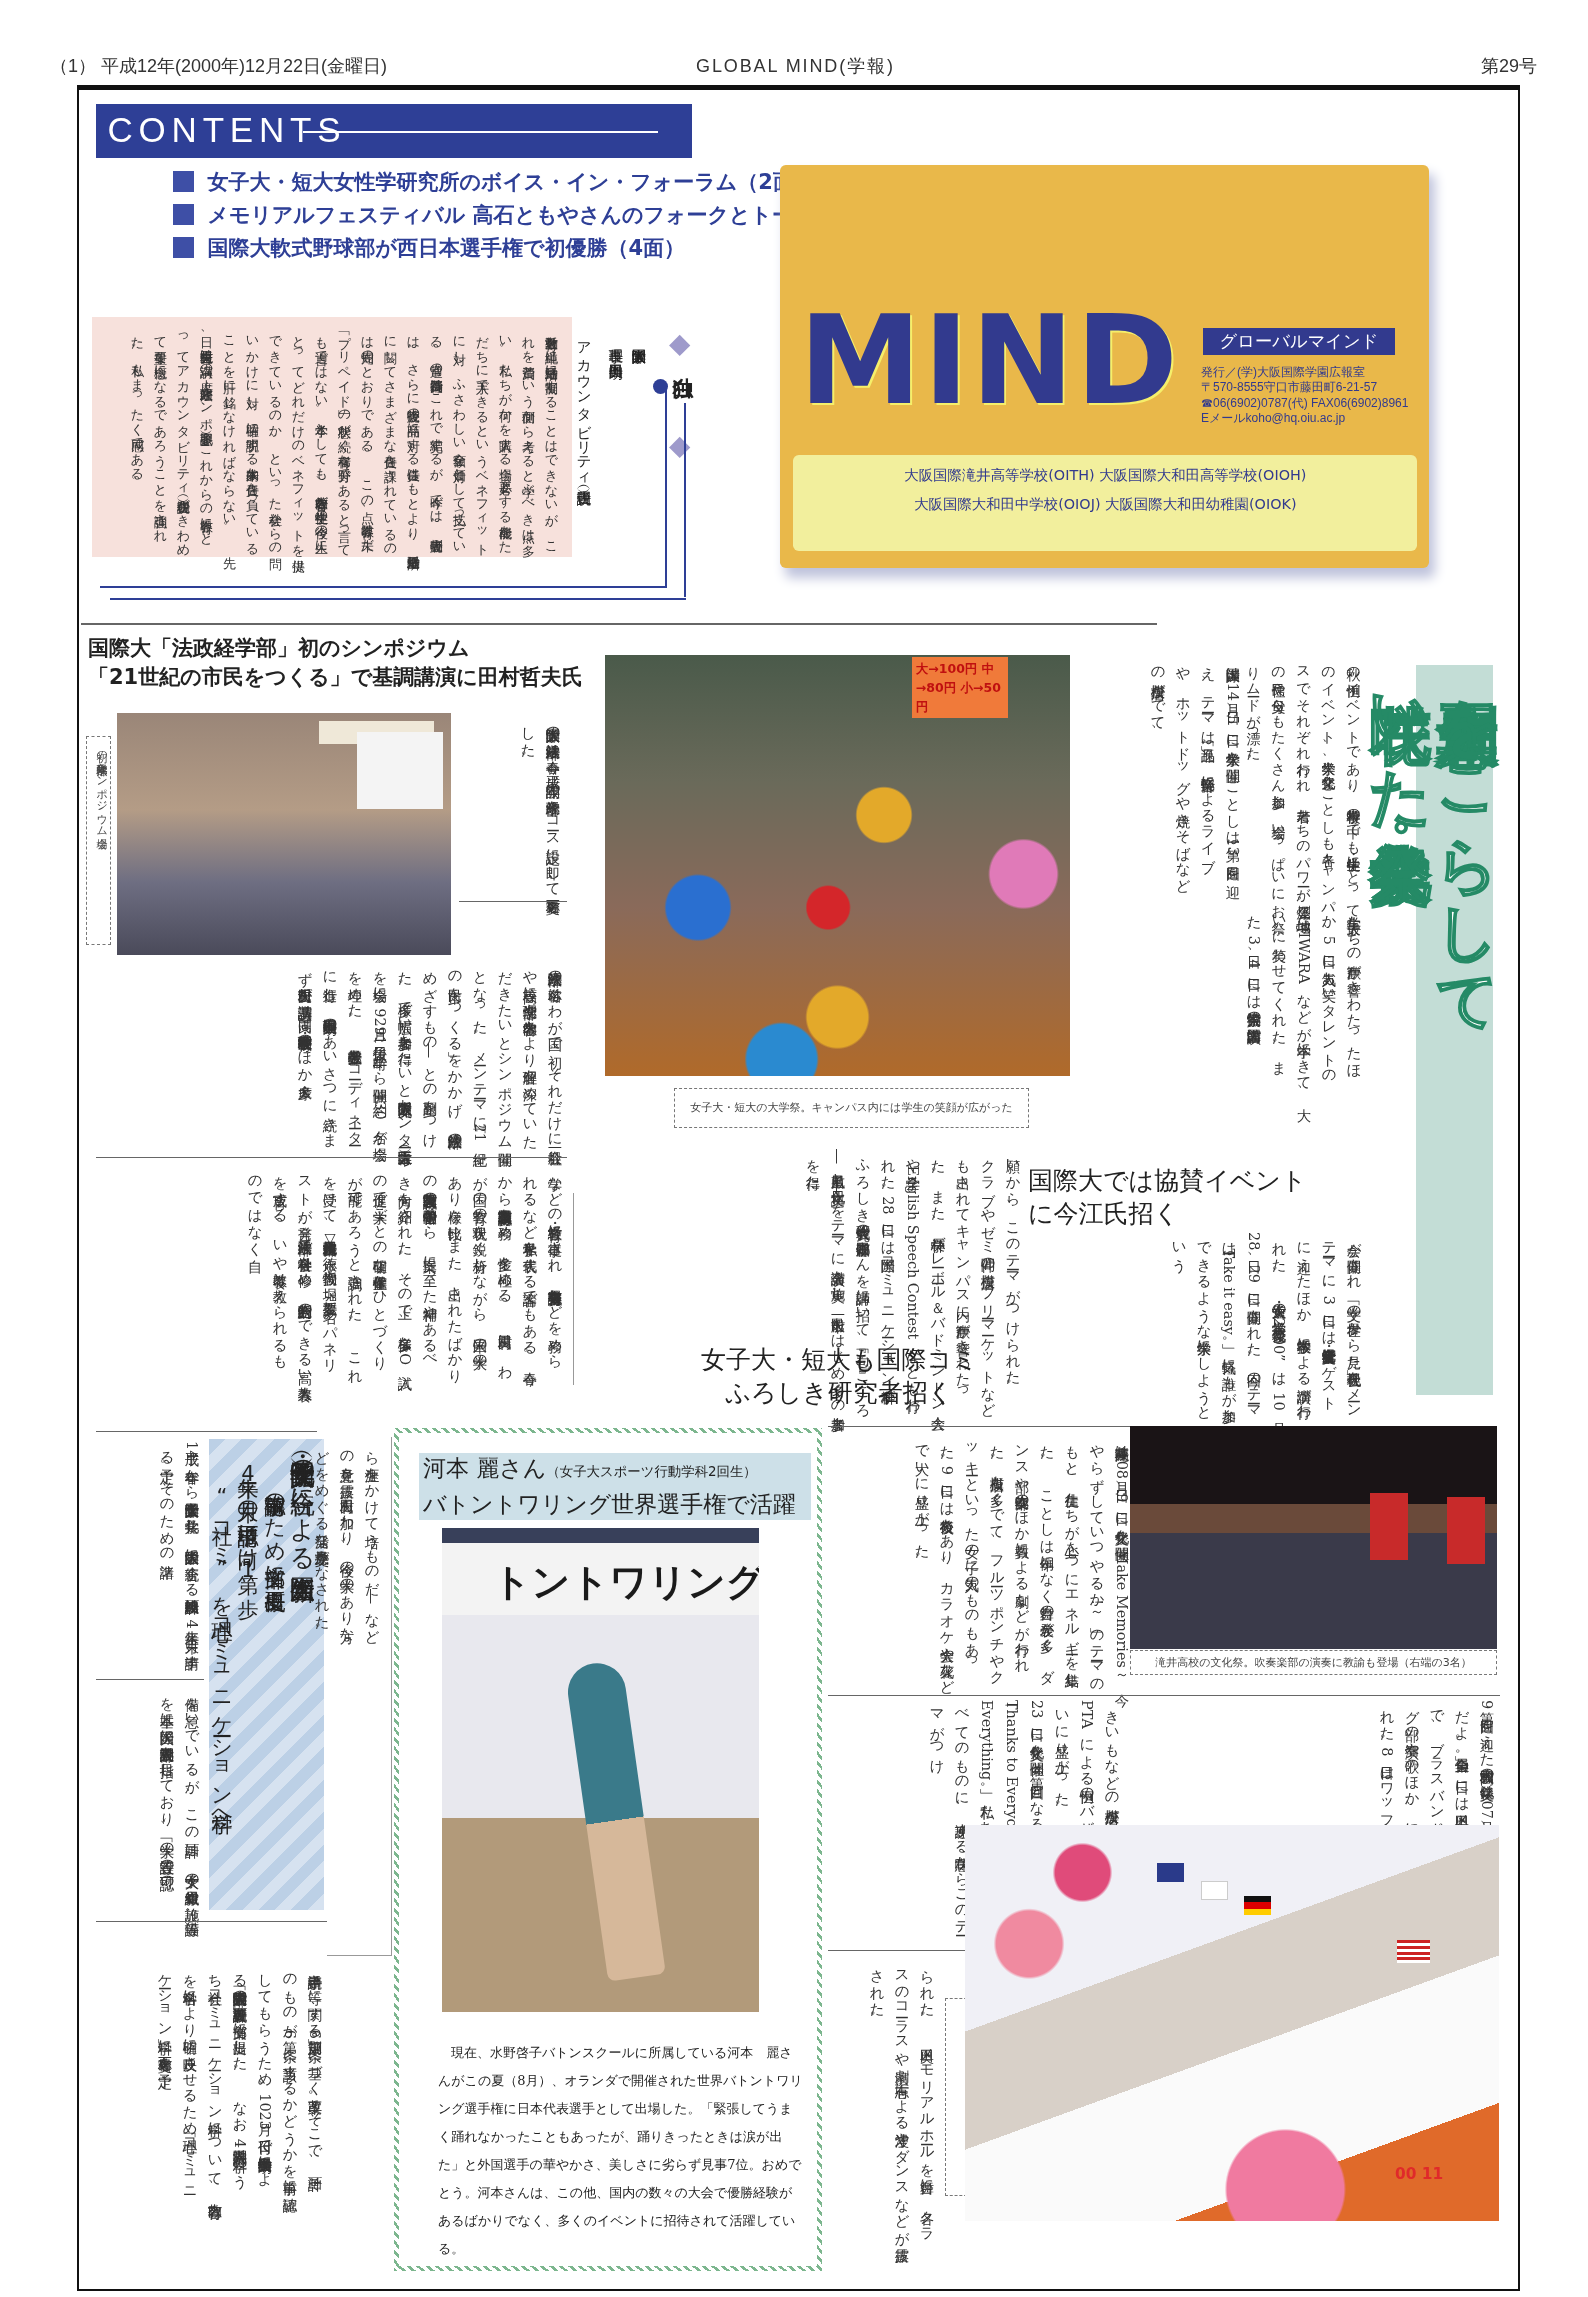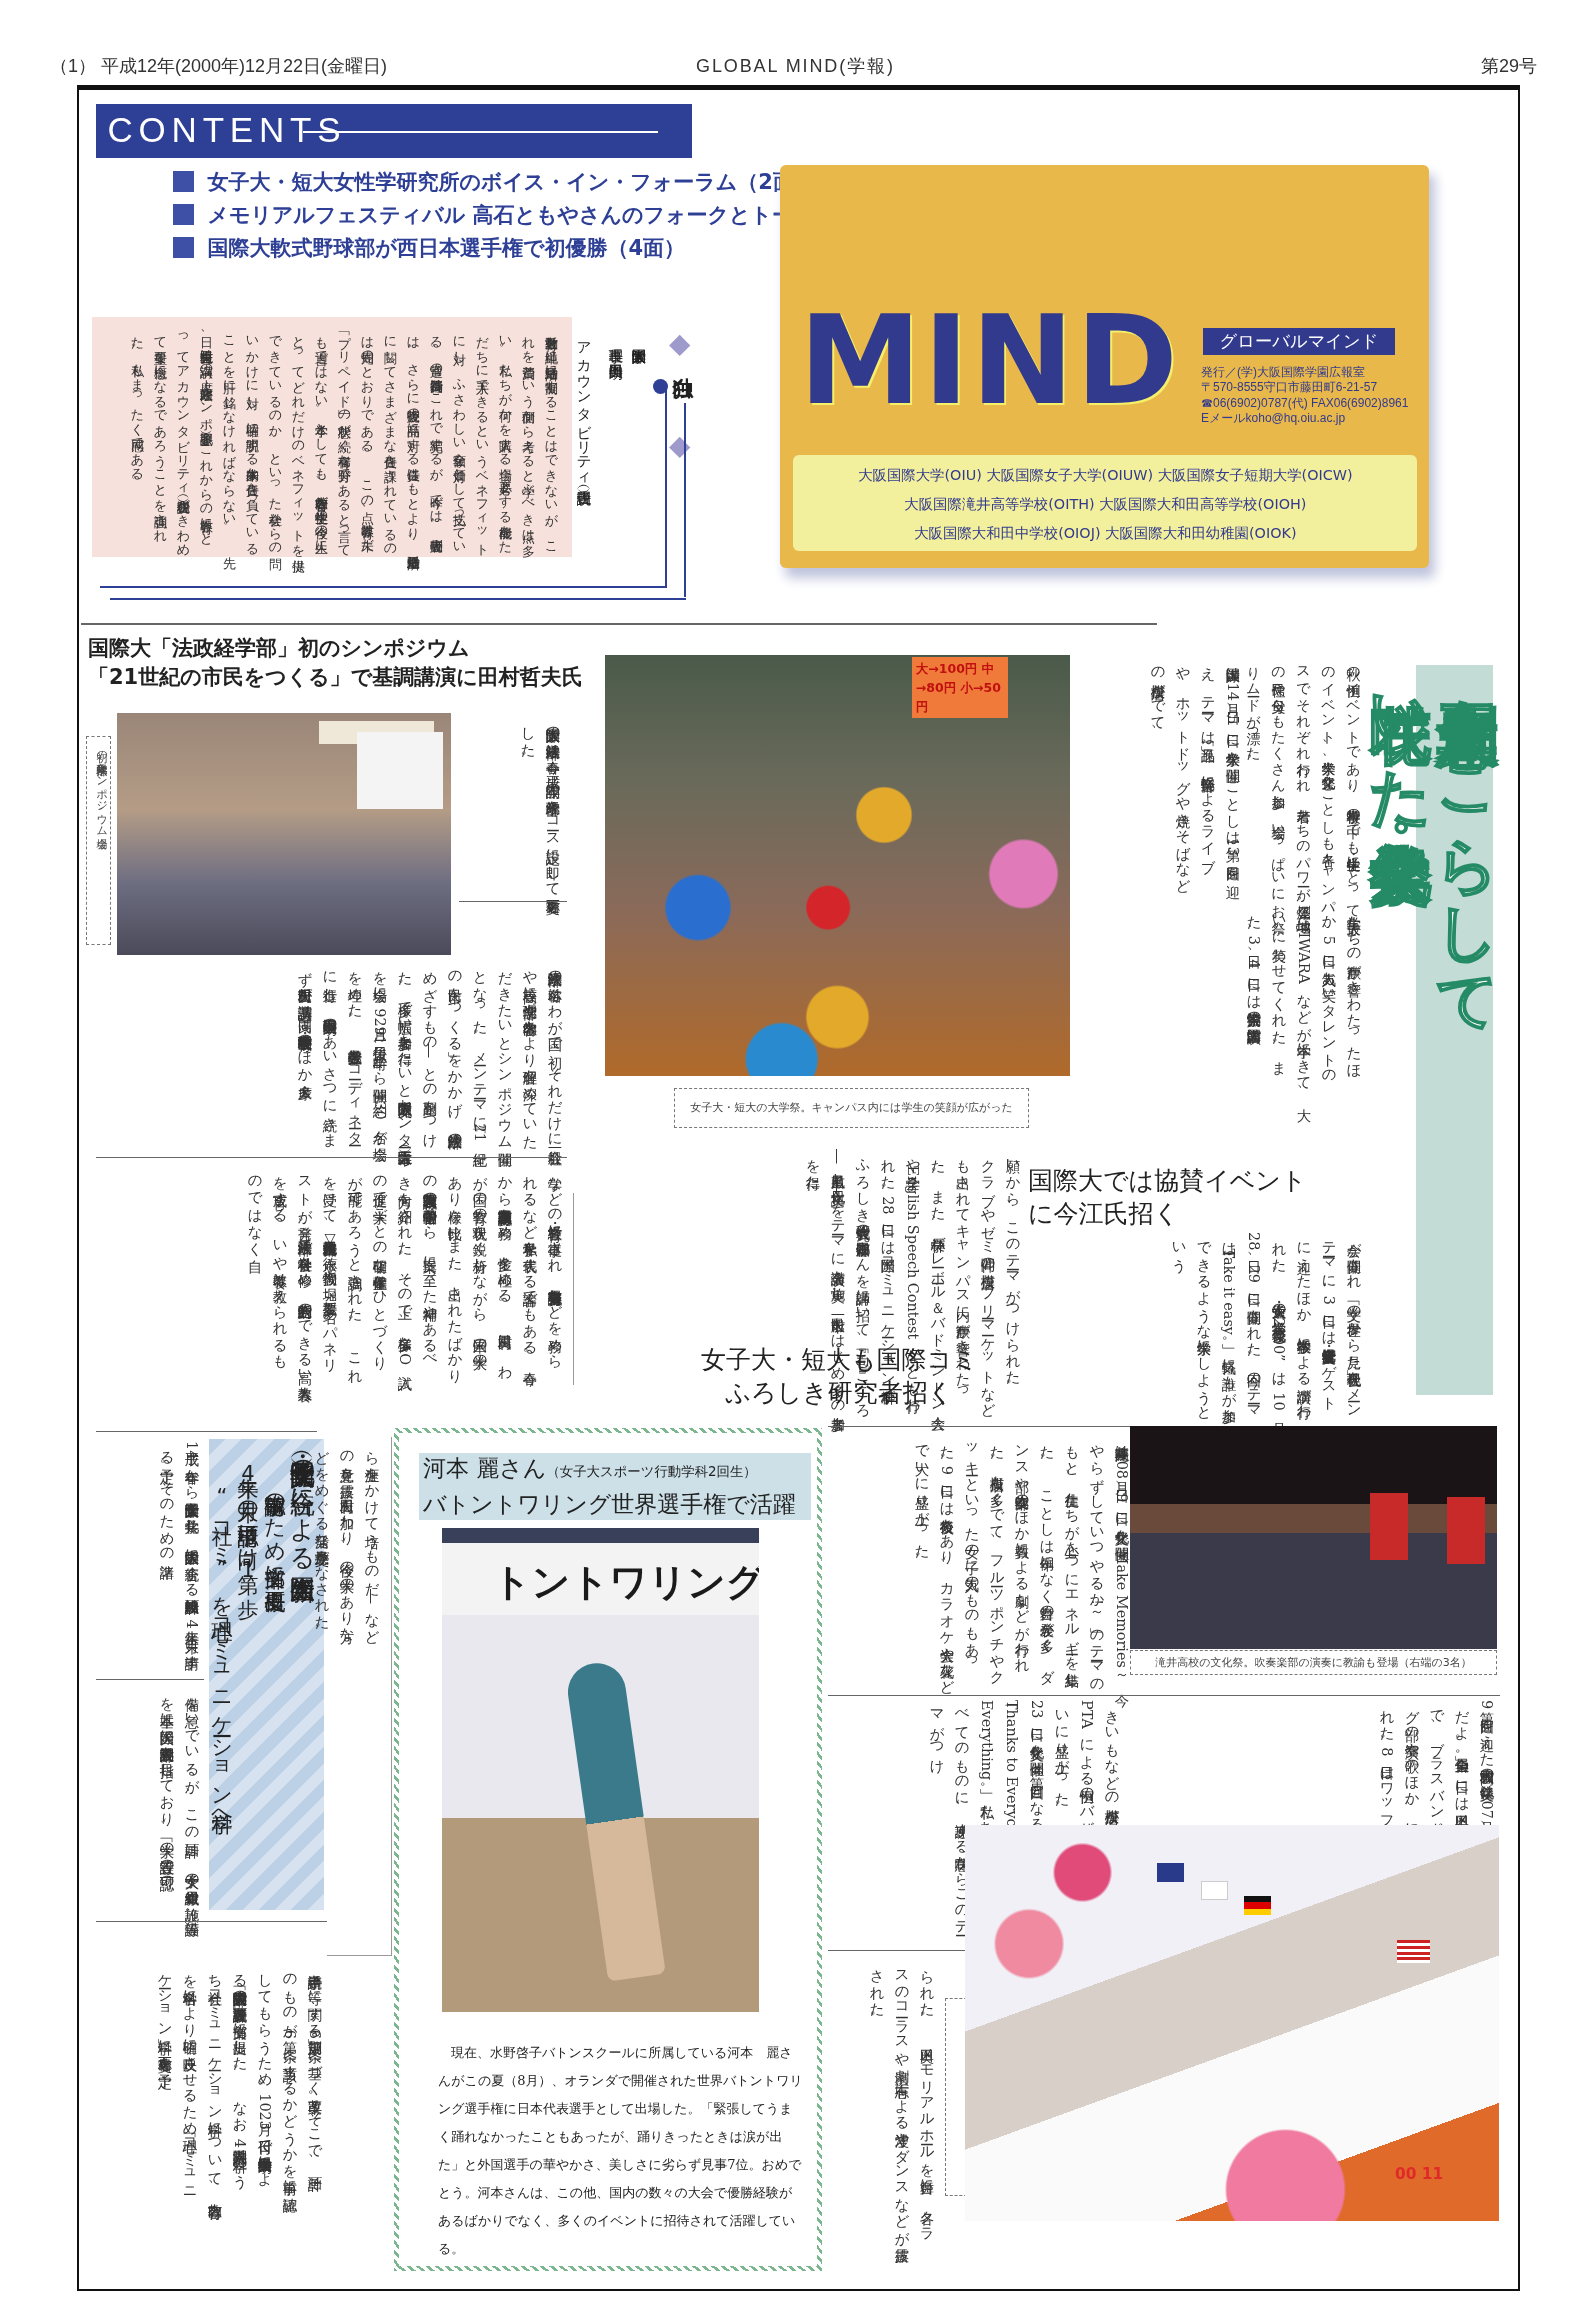--- a/index.html
+++ b/index.html
@@ -110,21 +110,20 @@
   <div class="abs logo-mind">MIND</div>
   <div class="abs logo-kana">グローバルマインド</div>
   <div class="abs logo-info">
     <div>発行／(学)大阪国際学園広報室</div>
     <div>〒570-8555守口市藤田町6-21-57</div>
     <div>☎06(6902)0787(代) FAX06(6902)8961</div>
     <div>Eメールkoho@hq.oiu.ac.jp</div>
   </div>
   <div class="abs logo-tag">GLOBAL MIND IS THE SPIRIT OF OSAKA INTERNATIONAL EDUCATIONAL INSTITUTION</div>
   <div class="abs logo-schools">
-    <div>大阪国際大学(OIU)  大阪国際女子大学(OIUW)  大阪国際女子短期大学(OICW)</div>
     <div>大阪国際滝井高等学校(OITH)   大阪国際大和田高等学校(OIOH)</div>
     <div>大阪国際大和田中学校(OIOJ)   大阪国際大和田幼稚園(OIOK)</div>
   </div>
 </div>
 
 <div class="abs sec-line" style="top:623px;left:81px;width:1076px;height:1.9px;"></div>
 
 <div class="abs hl-sym">
   <div>国際大「法政経学部」初のシンポジウム</div>
   <div>「21世紀の市民をつくる」で基調講演に田村哲夫氏</div>

